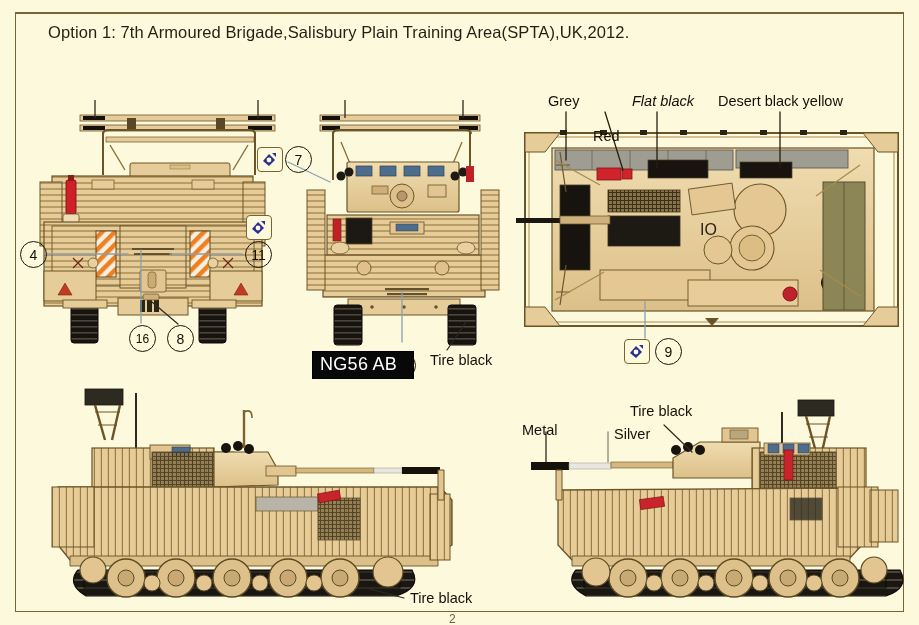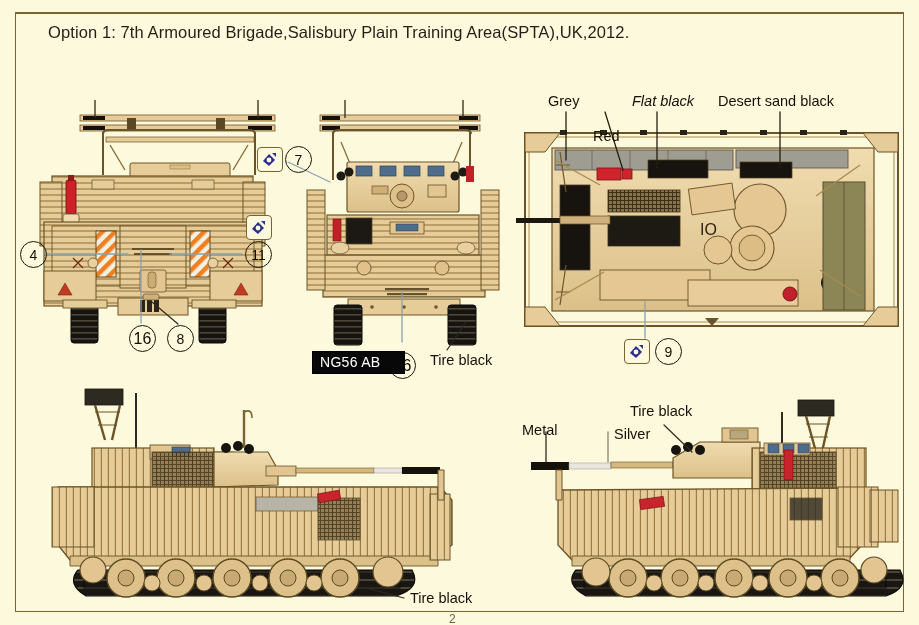--- a/index.html
+++ b/index.html
@@ -32,29 +32,29 @@
   }
   .lbl{
     position:absolute;font-size:14.5px;color:#141008;white-space:nowrap;
   }
   .callout{
     position:absolute;width:25px;height:25px;border-radius:50%;
     border:1.6px solid #1a1509;background:transparent;
     display:flex;align-items:center;justify-content:center;
     font-size:14px;color:#120e05;line-height:1;
   }
-  .callout.small{font-size:16px;}
+  .callout.small{font-size:12px;}
   .paint-icon{
     position:absolute;width:24px;height:23px;border:1.4px solid #7a6330;
     border-radius:4px;background:#fdf9dd;
     display:flex;align-items:center;justify-content:center;
   }
   .plate{
     position:absolute;background:#080808;color:#ffffff;
-    font-size:14px;padding:2px 24px 3px 7px;letter-spacing:.3px;
+    font-size:18px;padding:2px 16px 3px 7px;letter-spacing:.3px;
     border:1px solid #000;
   }
   svg{display:block;}
   .art{position:absolute;}
   .pagenum{
     position:absolute;left:449px;top:612px;font-size:12px;color:#6b6044;
   }
 </style>
 </head>
 <body>
@@ -440,21 +440,21 @@
 
       <line x1="608" y1="432" x2="608" y2="462" stroke="#8a867c" stroke-width="1.3"></line>
 
       <line x1="664" y1="425" x2="692" y2="452" stroke="#2e2a20" stroke-width="1.2"></line>
     </g>
   </svg>
 
   <div class="lbl" style="left:548px;top:93px;text-align:right;">Grey</div>
   <div class="lbl" style="left:593px;top:93px;margin-top:35px;">Red</div>
   <div class="lbl" style="left:632px;top:93px;font-style:italic;">Flat black</div>
-  <div class="lbl" style="left:718px;top:93px;">Desert sand black</div>
+  <div class="lbl" style="left:718px;top:93px;">Desert black yellow</div>
 
   <div class="lbl" style="left:430px;top:352px;">Tire black</div>
   <div class="lbl" style="left:410px;top:590px;">Tire black</div>
   <div class="lbl" style="left:630px;top:403px;">Tire black</div>
   <div class="lbl" style="left:522px;top:422px;">Metal</div>
   <div class="lbl" style="left:583px;top:426px;margin-left:31px;">Silver</div>
 
   <div class="callout" style="left:20px;top:241px;">4</div>
   <div class="callout" style="left:245px;top:241px;text-align:right;">11</div>
   <div class="callout small" style="left:129px;top:325px;">16</div>

